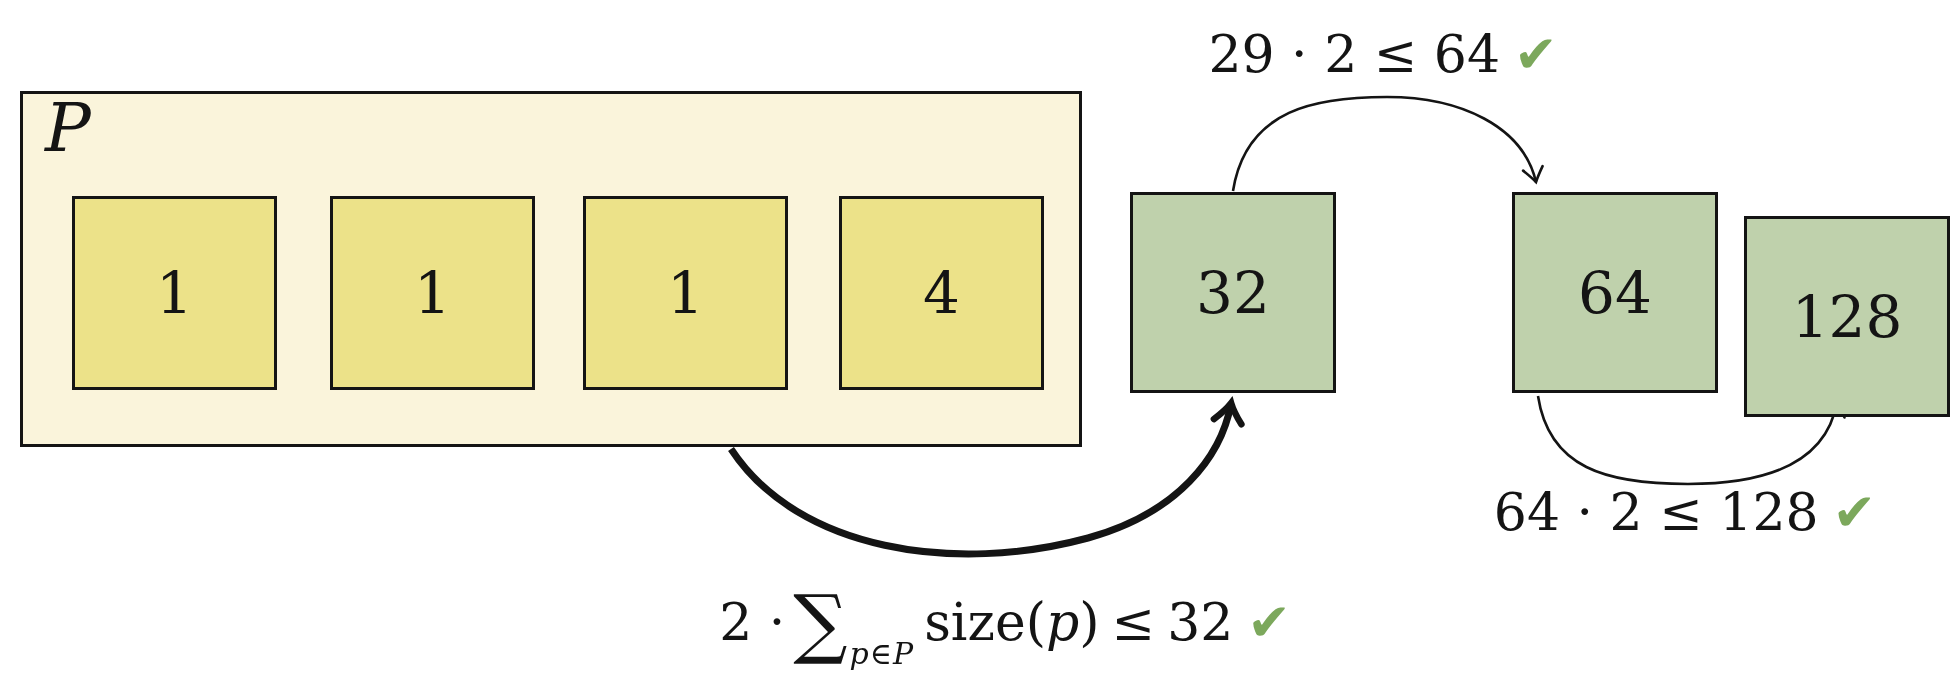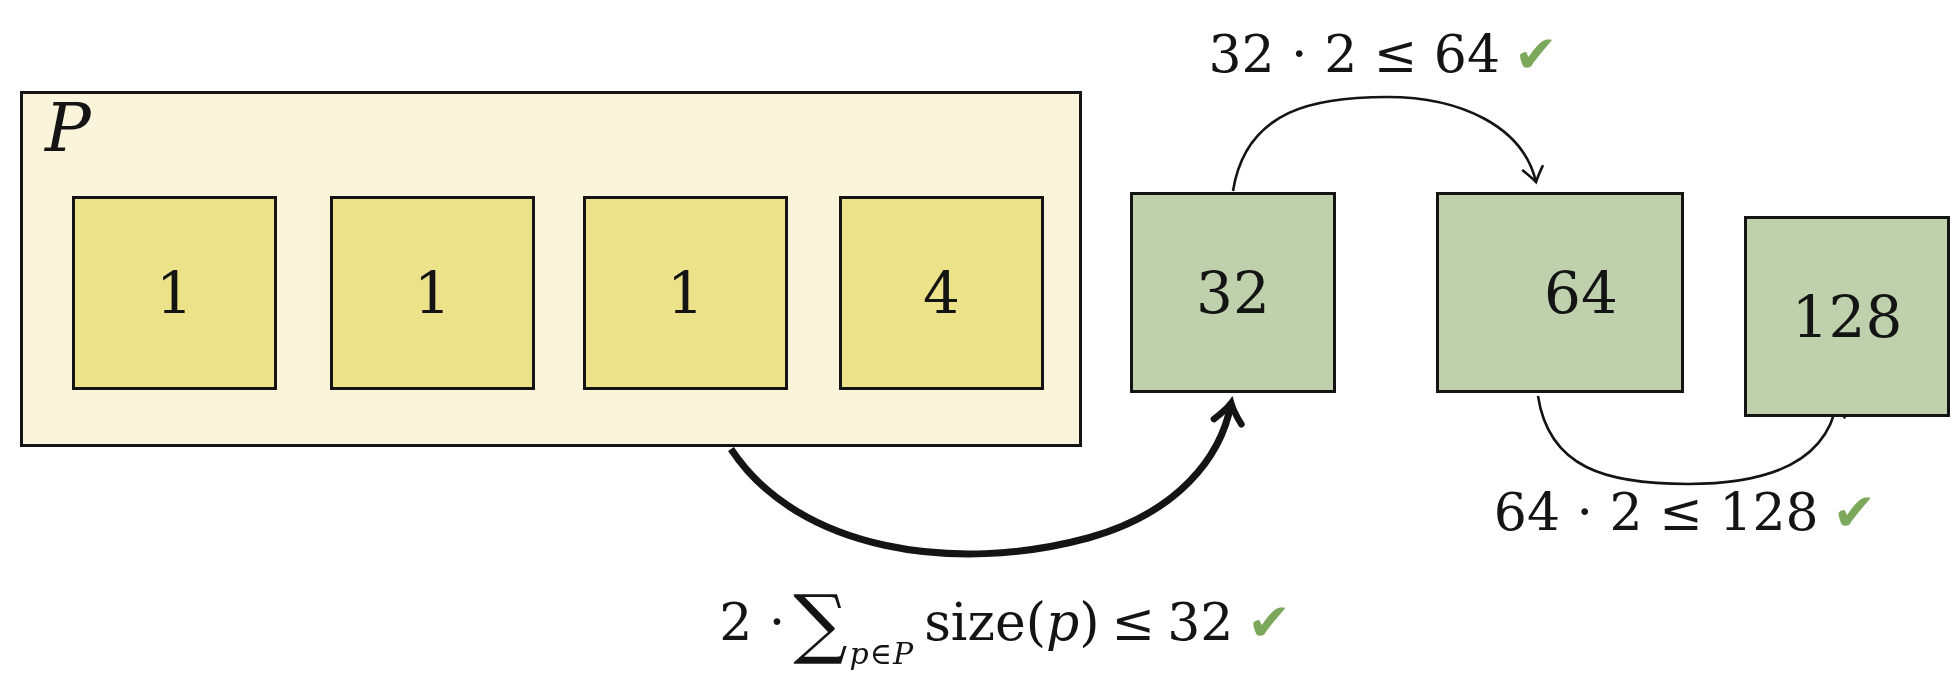--- a/index.html
+++ b/index.html
@@ -54,21 +54,21 @@
     top: 192px;
     width: 200px; height: 195px;
     background: #BFD1AC;
     border: 3px solid #141414;
     display: flex;
     align-items: center;
     justify-content: center;
     font-size: 58px;
   }
   .level-0 { left: 1130px; }
-  .level-1 { left: 1436px; padding-left: 42px; }
+  .level-1 { left: 1512px; }
   .level-2 { left: 1744px; margin-top: 24px; }
   
   .annot {
     position: absolute;
     font-size: 52px;
     white-space: nowrap;
     transform: translateX(-50%);
     line-height: 1.1;
   }
   .annot-top { left: 1383px; top: 26px; }
@@ -136,21 +136,21 @@
     <span>32</span>
   </div>
   <div class="level level-1">
     <span>64</span>
   </div>
   <div class="level level-2">
     <span>128</span>
   </div>
 
   <div class="annot annot-top">
-    <span>32 · 2 ≤ 64</span><span class="check">✔</span>
+    <span>29 · 2 ≤ 64</span><span class="check">✔</span>
   </div>
 
   <div class="annot annot-br">
     <span>64 · 2 ≤ 128</span><span class="check">✔</span>
   </div>
 
   <div class="annot annot-formula">
     <span>2 ·</span><span class="sum">∑</span><span class="sum-sub"><span class="ital">p</span><span>∈</span><span class="ital">P</span></span><span>size(</span><span class="ital">p</span><span>)</span><span class="sp-l">≤</span><span class="sp-l">32</span><span class="check">✔</span>
   </div>
 

